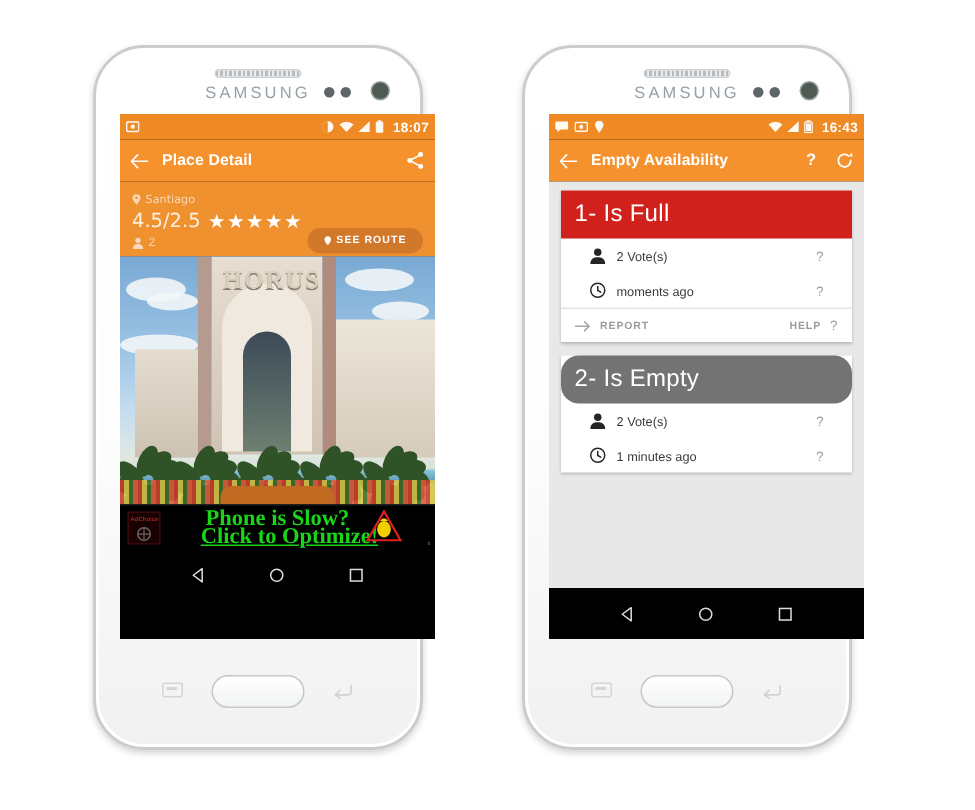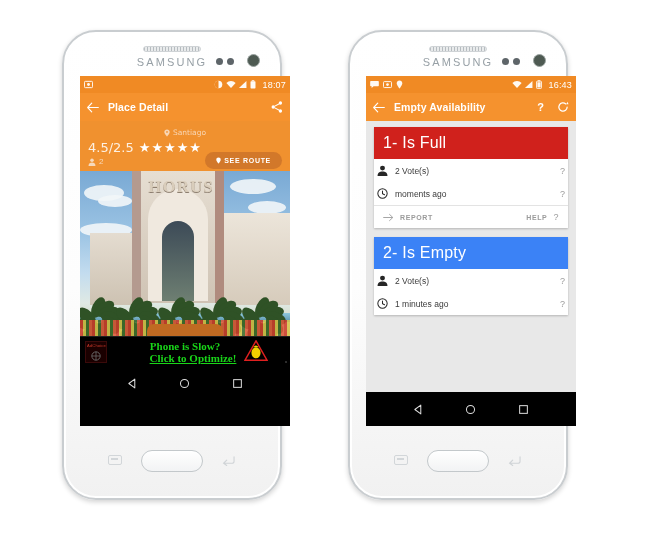--- a/index.html
+++ b/index.html
@@ -66,21 +66,21 @@
   }
 
   
   .statusbar {
     height: 17px; background: #f08a24; position: relative;
     display: flex; align-items: center; padding: 0 4px;
     color: #ffffff; font-size: 8.5px;
   }
   .sb-left { display: flex; align-items: center; gap: 4px; }
   .sb-right { margin-left: auto; display: flex; align-items: center; gap: 3px; }
-  .sb-time { font-size: 9px; font-weight: 400; letter-spacing: .2px; }
+  .sb-time { font-size: 9px; font-weight: 700; letter-spacing: .2px; }
   .sb-ico { width: 9px; height: 9px; display: inline-block; position: relative; opacity: .95; }
 
   
   svg { display: block; }
 
   
   .appbar {
     height: 28px; background: #f5922e;
     display: flex; align-items: center; padding: 0 7px; gap: 9px;
     color: #fff;
@@ -93,21 +93,21 @@
   .place-hero {
     background: #f0912f; padding: 6px 8px 5px 8px; position: relative;
   }
   .place-name {
     font-size: 15px; color: #fbe2c8; letter-spacing: .3px;
     font-family: "DejaVu Sans", sans-serif; font-weight: 400;
     line-height: 18px; white-space: nowrap;
   }
   .place-city {
     font-size: 7.5px; color: #f8d6b4; display: flex; align-items: center; gap: 3px;
-    margin-top: 1px; font-family: "DejaVu Sans", sans-serif; justify-content: center;
+    margin-top: 1px; font-family: "DejaVu Sans", sans-serif;
   }
   .rating-row { display: flex; align-items: center; gap: 5px; margin-top: 3px; }
   .rating-val { font-size: 13px; color: #fdf0e2; font-family: "DejaVu Sans", sans-serif; }
   .stars { display: flex; gap: 1px; color: #ffffff; font-size: 13px; line-height: 13px; }
   .see-route {
     position: absolute; right: 8px; top: 31px;
     background: #d2782a; color: #fff; border-radius: 13px;
     padding: 5px 11px; font-size: 7px; font-weight: bold; letter-spacing: .7px;
     display: flex; align-items: center; gap: 3px;
   }
@@ -165,21 +165,21 @@
   }
 
   
   .ad {
     height: 30px; background: #000; position: relative;
     display: flex; align-items: center; justify-content: center;
     border-top: 1px solid #202020;
   }
   .ad-text {
     color: #19d619; font-family: "Liberation Serif", serif; font-weight: bold;
-    font-size: 11px; line-height: 12px; text-align: center;
+    font-size: 15px; line-height: 12px; text-align: center;
   }
   .ad-text u { text-decoration: underline; padding-left: 16px; }
   .ad-badge {
     position: absolute; left: 5px; top: 4px; width: 22px; height: 22px;
     background: #1a0000; border: 1px solid #3a0a0a;
   }
   .ad-badge-lbl { color:#d03a2a; font-size:4px; padding:1px 0 0 1px; letter-spacing:.2px; }
   .ad-warn { position: absolute; right: 22px; top: 3px; }
   .ad-close { position:absolute; right:3px; bottom:2px; color:#777; font-size:4px; }
 
@@ -188,24 +188,24 @@
     justify-content: space-around; padding: 0 26px;
   }
 
   
   .avail-body { background: #e8e8e8; height: 100%; padding: 6px 8px; }
   .card { background: #fff; margin-bottom: 9px; box-shadow: 0 1px 2px rgba(0,0,0,.22); }
   .card-head {
     padding: 7px 9px; color: #fff; font-size: 16px; font-weight: normal; letter-spacing: .2px;
   }
   .card-head.full  { background: #d0211c; }
-  .card-head.empty { background: #3b82f6; }
+  .card-head.empty { background: #737373; border-radius: 12px; }
   .card-row {
     display: flex; align-items: center; gap: 7px;
-    padding: 6px 3px; font-size: 8.5px; color: #3b3b3b;
+    padding: 6px 19px; font-size: 8.5px; color: #3b3b3b;
   }
   .card-row .q { margin-left: auto; color: #9b9b9b; font-size: 9px; }
   .card-divider { height: 1px; background: #e3e3e3; margin: 0 0px; }
   .card-actions {
     display: flex; align-items: center; gap: 6px;
     padding: 6px 9px; font-size: 7px; color: #9b9b9b;
     letter-spacing: .6px; font-weight: bold;
   }
   .card-actions .help { margin-left: auto; }
   .card-actions .q { color: #9b9b9b; font-size: 9px; font-weight: normal; }

